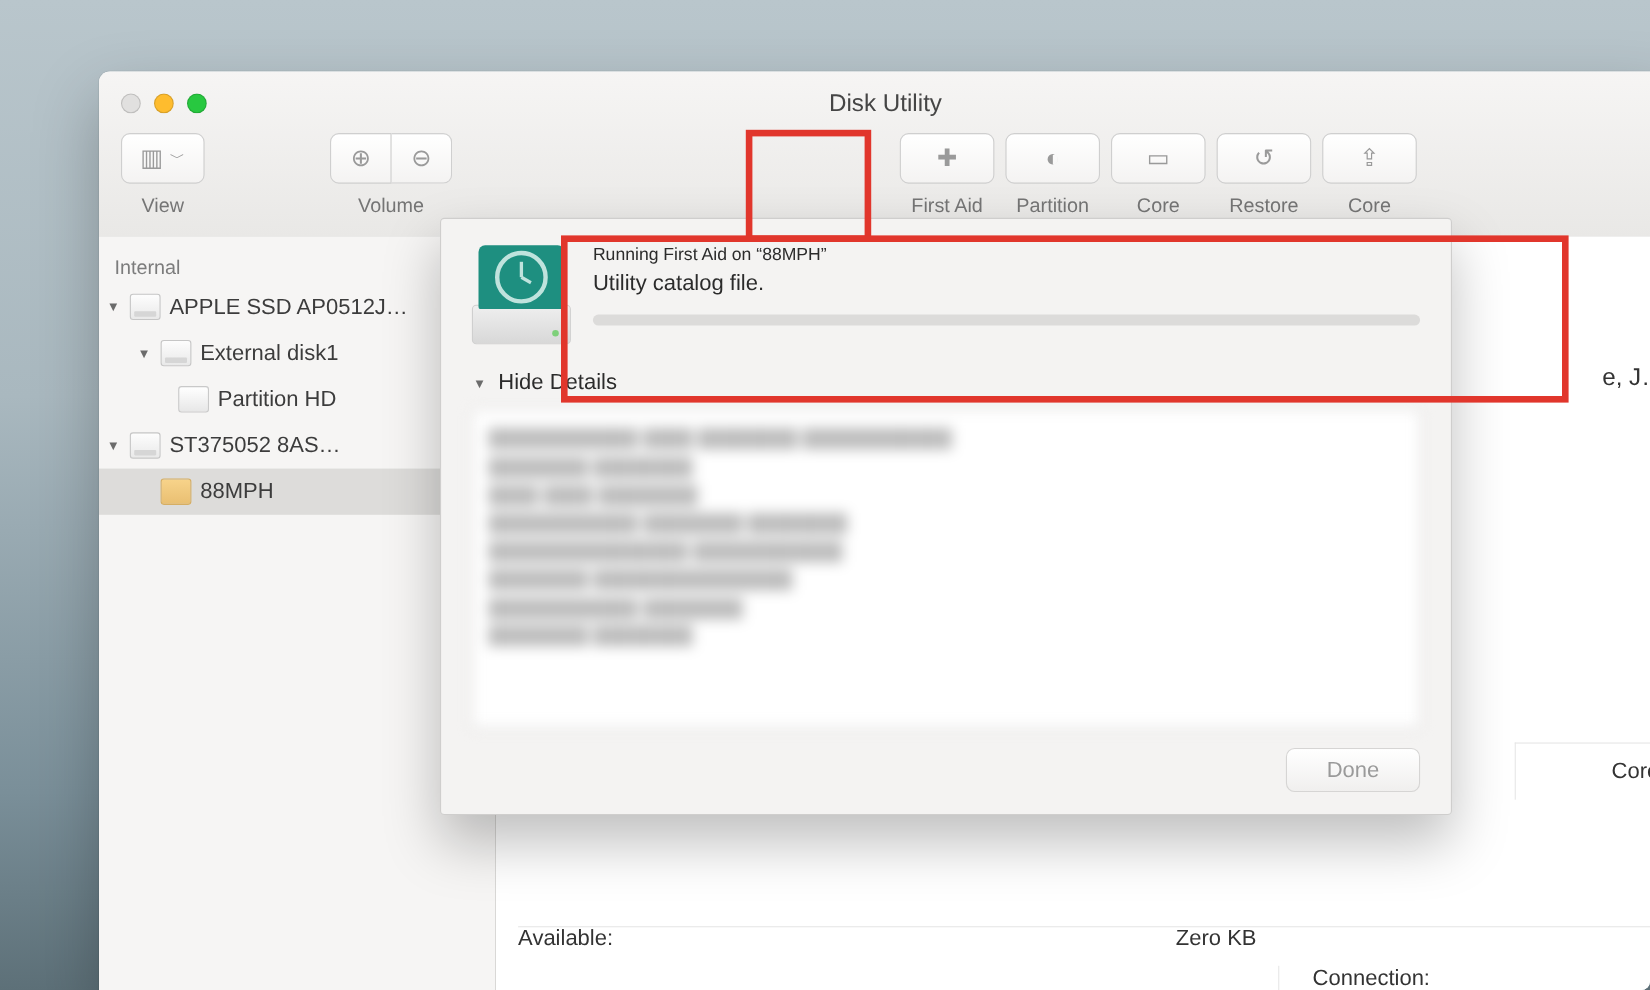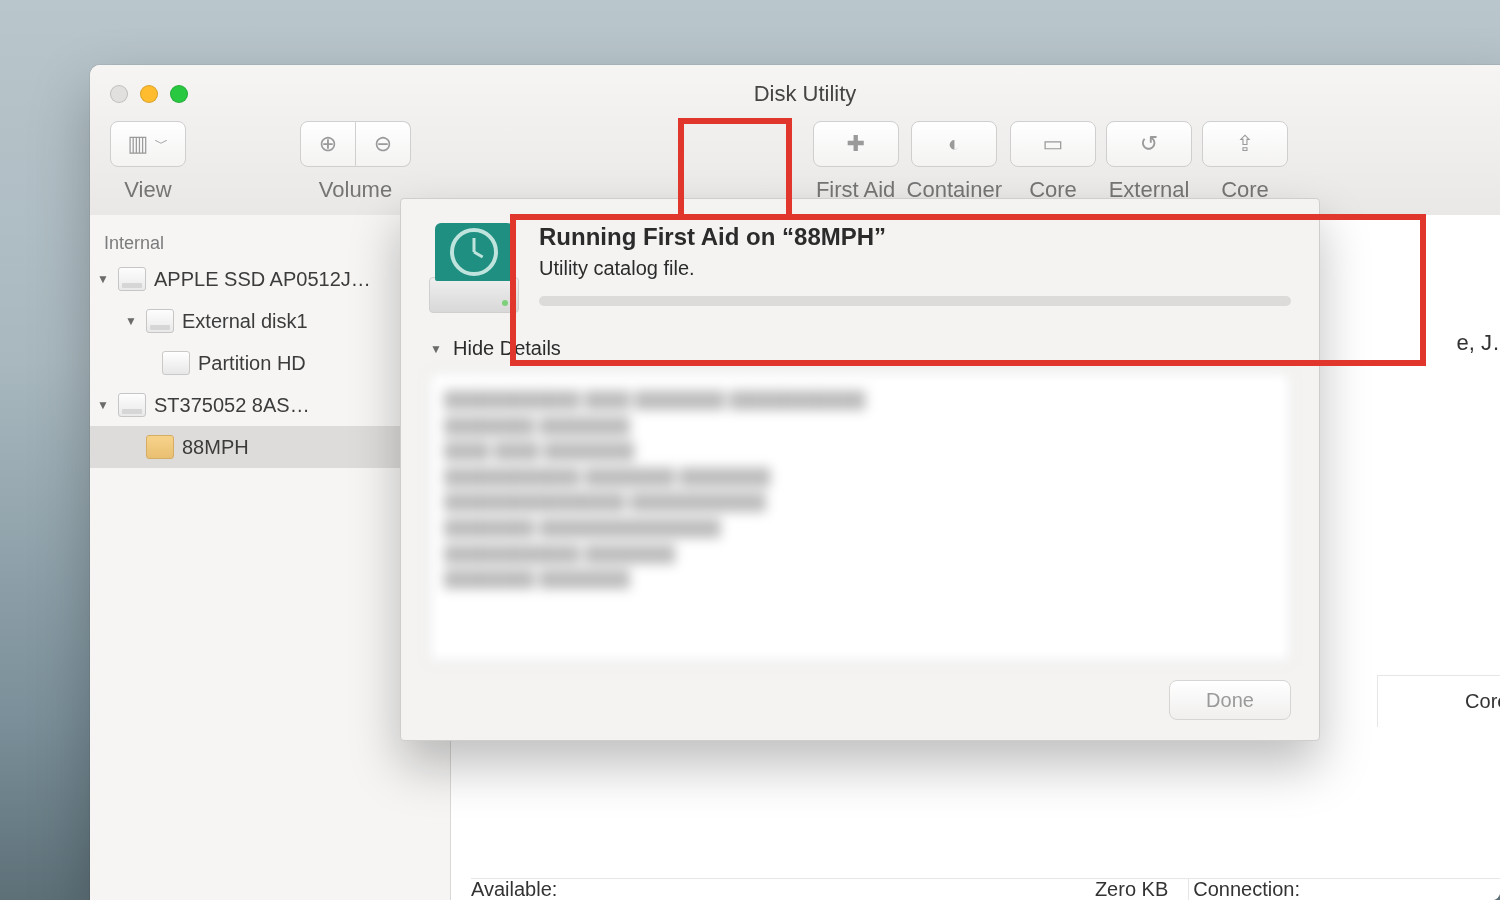--- a/index.html
+++ b/index.html
@@ -75,21 +75,21 @@
     border-radius: 8px;
     background: linear-gradient(#ffffff,#f4f3f2);
     margin: 0 2px;
     display:flex; align-items:center; justify-content:center;
     color:#8a8a8a;
   }
   .seg-left  { border-radius: 8px 0 0 8px; margin-right:0; }
   .seg-right { border-radius: 0 8px 8px 0; margin-left:0; border-left:none;}
   .tlabel {
     margin-top: 10px;
-    font-size: 22px;
+    font-size: 18px;
     color: #757575;
   }
   .spacer { flex: 0 0 auto; }
 
   
   .body {
     position: absolute;
     top: 150px; left:0; right:0; bottom:0;
     display:flex;
   }
@@ -212,21 +212,21 @@
   }
   .tm-clock::before{content:"";position:absolute;left:50%;top:50%;width:3px;height:14px;background:#bfe3dd;transform-origin:bottom;transform:translate(-50%,-100%);}
   .tm-clock::after{content:"";position:absolute;left:50%;top:50%;width:3px;height:10px;background:#bfe3dd;transform-origin:bottom;transform:translate(-50%,-100%) rotate(120deg);}
   .tm-base{
     position:absolute; left:0; right:0; bottom:0; height:34px;
     background:linear-gradient(#efefef,#d8d8d8);
     border:1px solid #cfcfcf;
     border-radius:4px;
   }
   .tm-base::after{content:"";position:absolute;right:10px;bottom:6px;width:6px;height:6px;border-radius:50%;background:#7ed07a;}
-  .sheet-title { font-size:24px; font-weight:700; color:#2b2b2b; }
+  .sheet-title { font-size:16px; font-weight:400; color:#2b2b2b; }
   .sheet-sub   { font-size:20px; color:#2b2b2b; margin-top:6px; }
   .progress {
     margin-top:16px;
     height:10px;
     border-radius:5px;
     background:#dcdbda;
     position:relative;
     overflow:hidden;
   }
   .details-toggle{
@@ -321,37 +321,37 @@
               </div>
             </div>
           <div class="tlabel">First Aid</div>
         </div>
         <div class="tgroup" style="margin-left:6px">
           <div class="tbtnrow">
               <div class="tbtn" style="min-width:84px">
                 <span class="glyph">◐</span>
               </div>
             </div>
-          <div class="tlabel">Container</div>
+          <div class="tlabel">Partition</div>
         </div>
         <div class="tgroup" style="margin-left:6px">
           <div class="tbtnrow">
               <div class="tbtn" style="min-width:84px">
                 <span class="glyph">▭</span>
               </div>
             </div>
           <div class="tlabel">Core</div>
         </div>
         <div class="tgroup" style="margin-left:6px">
           <div class="tbtnrow">
               <div class="tbtn" style="min-width:84px">
                 <span class="glyph">↺</span>
               </div>
             </div>
-          <div class="tlabel">External</div>
+          <div class="tlabel">Restore</div>
         </div>
         <div class="tgroup" style="margin-left:6px">
           <div class="tbtnrow">
               <div class="tbtn" style="min-width:84px">
                 <span class="glyph">⇪</span>
               </div>
             </div>
           <div class="tlabel">Core</div>
         </div>
 
@@ -395,21 +395,21 @@
 
       <div class="main">
         <div class="behind">e, J…</div>
 
         <div style="position:absolute; right:0; top:460px; width:130px; border-top:1px solid #e6e6e6; border-left:1px solid #e6e6e6; padding:14px 6px; font-size:20px; color:#333; text-align:right;">Core:</div>
 
         <div class="detail-row" style="bottom:4px;">
           <span class="detail-sep"></span>
           <span>Available:</span>
           <span class="detail-val">Zero KB</span>
-          <span style="border-left:1px solid #e6e6e6; padding-left:4px;">Connection:</span>
+          <span style="border-left:1px solid #e6e6e6; padding-left:30px;margin-top:36px;">Connection:</span>
           <span style="flex:0 0 220px"></span>
         </div>
       </div>
 
     </div>
   </div>
 
   <div class="sheet">
     <div class="sheet-header">
       <div class="tm-icon">

